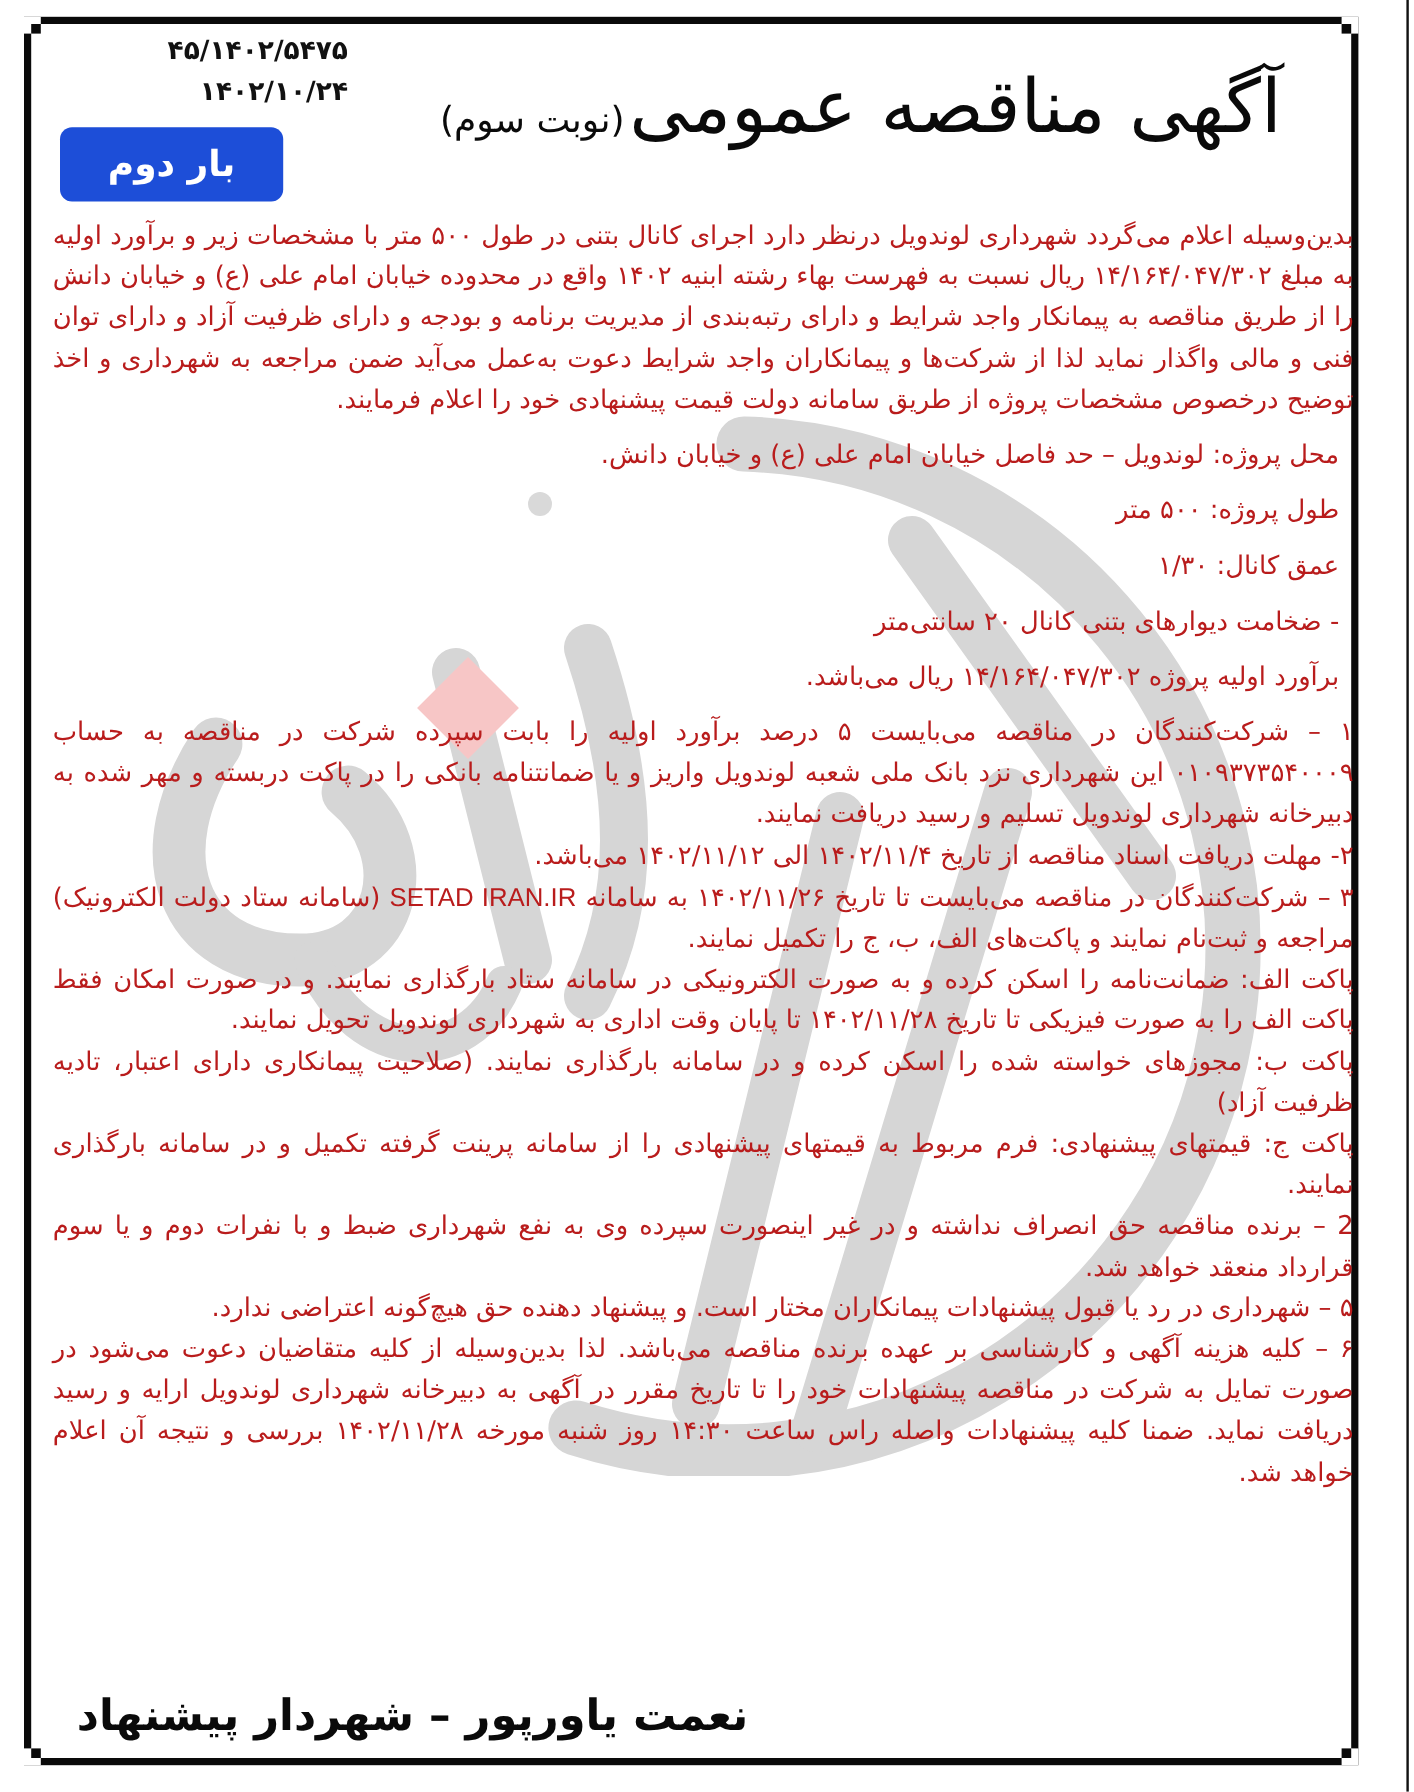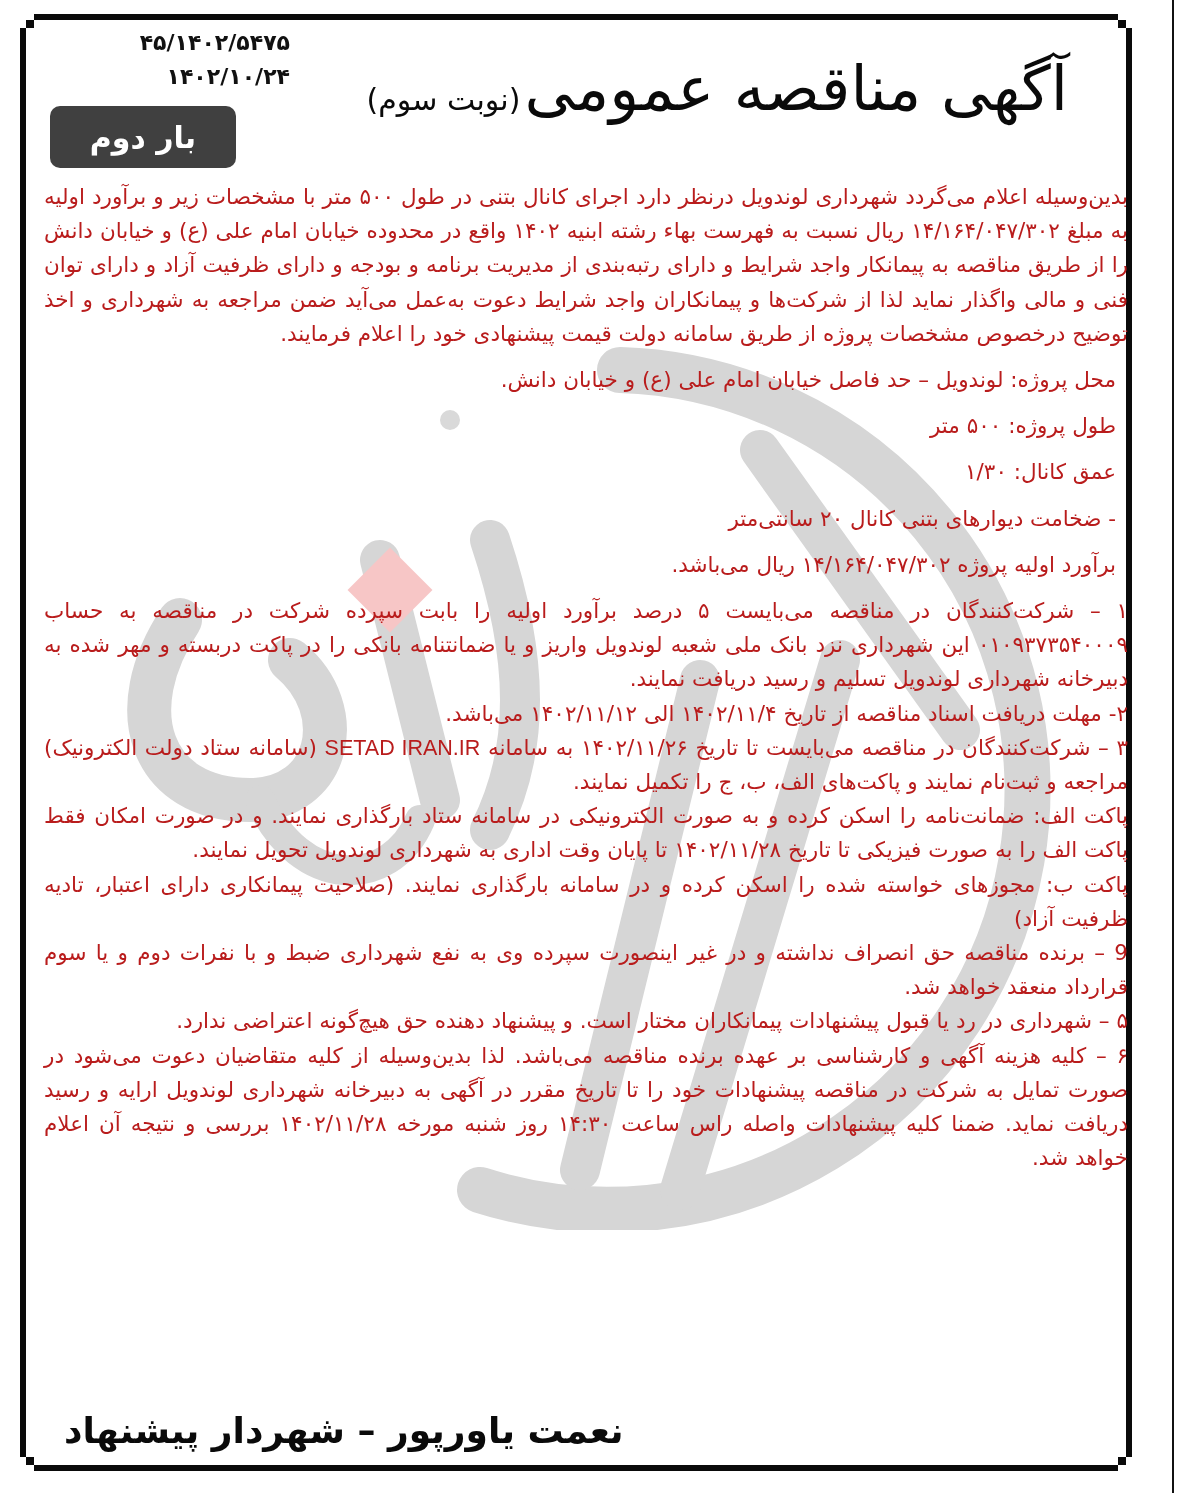--- a/index.html
+++ b/index.html
@@ -77,21 +77,21 @@
       color: #111;
     }
     .ref-line { display: block; }
 
     .badge {
       position: absolute;
       left: 50px;
       top: 106px;
       width: 186px;
       height: 62px;
-      background: #404040;
+      background: #1d4ed8;
       border-radius: 10px;
       color: #fff;
       font-family: "DejaVu Sans", sans-serif;
       font-weight: bold;
       font-size: 30px;
       display: flex;
       align-items: center;
       justify-content: center;
       direction: rtl;
     }
@@ -192,18 +192,19 @@
   <p class="spec">برآورد اولیه پروژه ۱۴/۱۶۴/۰۴۷/۳۰۲ ریال می‌باشد.</p>
   <p class="para">۱ – شرکت‌کنندگان در مناقصه می‌بایست ۵ درصد برآورد اولیه را بابت سپرده شرکت در مناقصه به حساب ۰۱۰۹۳۷۳۵۴۰۰۰۹ این شهرداری نزد بانک ملی شعبه لوندویل واریز و یا ضمانتنامه بانکی را در پاکت دربسته و مهر شده به دبیرخانه شهرداری لوندویل تسلیم و رسید دریافت نمایند.</p>
   <p class="para">۲- مهلت دریافت اسناد مناقصه از تاریخ ۱۴۰۲/۱۱/۴ الی ۱۴۰۲/۱۱/۱۲ می‌باشد.</p>
   <p class="para">
     <span>۳ – شرکت‌کنندگان در مناقصه می‌بایست تا تاریخ ۱۴۰۲/۱۱/۲۶ به سامانه</span>
     <span class="ltr-inline">SETAD IRAN.IR</span>
     <span>(سامانه ستاد دولت الکترونیک) مراجعه و ثبت‌نام نمایند و پاکت‌های الف، ب، ج را تکمیل نمایند.</span>
   </p>
   <p class="para">پاکت الف: ضمانت‌نامه را اسکن کرده و به صورت الکترونیکی در سامانه ستاد بارگذاری نمایند. و در صورت امکان فقط پاکت الف را به صورت فیزیکی تا تاریخ ۱۴۰۲/۱۱/۲۸ تا پایان وقت اداری به شهرداری لوندویل تحویل نمایند.</p>
   <p class="para">پاکت ب: مجوزهای خواسته شده را اسکن کرده و در سامانه بارگذاری نمایند. (صلاحیت پیمانکاری دارای اعتبار، تادیه ظرفیت آزاد)</p>
-  <p class="para">9 – برنده مناقصه حق انصراف نداشته و در غیر اینصورت سپرده وی به نفع شهرداری ضبط و با نفرات دوم و یا سوم قرارداد منعقد خواهد شد.</p>
+  <p class="para">پاکت ج: قیمتهای پیشنهادی: فرم مربوط به قیمتهای پیشنهادی را از سامانه پرینت گرفته تکمیل و در سامانه بارگذاری نمایند.</p>
+  <p class="para">2 – برنده مناقصه حق انصراف نداشته و در غیر اینصورت سپرده وی به نفع شهرداری ضبط و با نفرات دوم و یا سوم قرارداد منعقد خواهد شد.</p>
   <p class="para">۵ – شهرداری در رد یا قبول پیشنهادات پیمانکاران مختار است. و پیشنهاد دهنده حق هیچ‌گونه اعتراضی ندارد.</p>
   <p class="para">۶ – کلیه هزینه آگهی و کارشناسی بر عهده برنده مناقصه می‌باشد. لذا بدین‌وسیله از کلیه متقاضیان دعوت می‌شود در صورت تمایل به شرکت در مناقصه پیشنهادات خود را تا تاریخ مقرر در آگهی به دبیرخانه شهرداری لوندویل ارایه و رسید دریافت نماید. ضمنا کلیه پیشنهادات واصله راس ساعت ۱۴:۳۰ روز شنبه مورخه ۱۴۰۲/۱۱/۲۸ بررسی و نتیجه آن اعلام خواهد شد.</p>
 </div>
 
 <div class="signature">نعمت یاورپور – شهردار پیشنهاد</div>
 
 </body></html>

